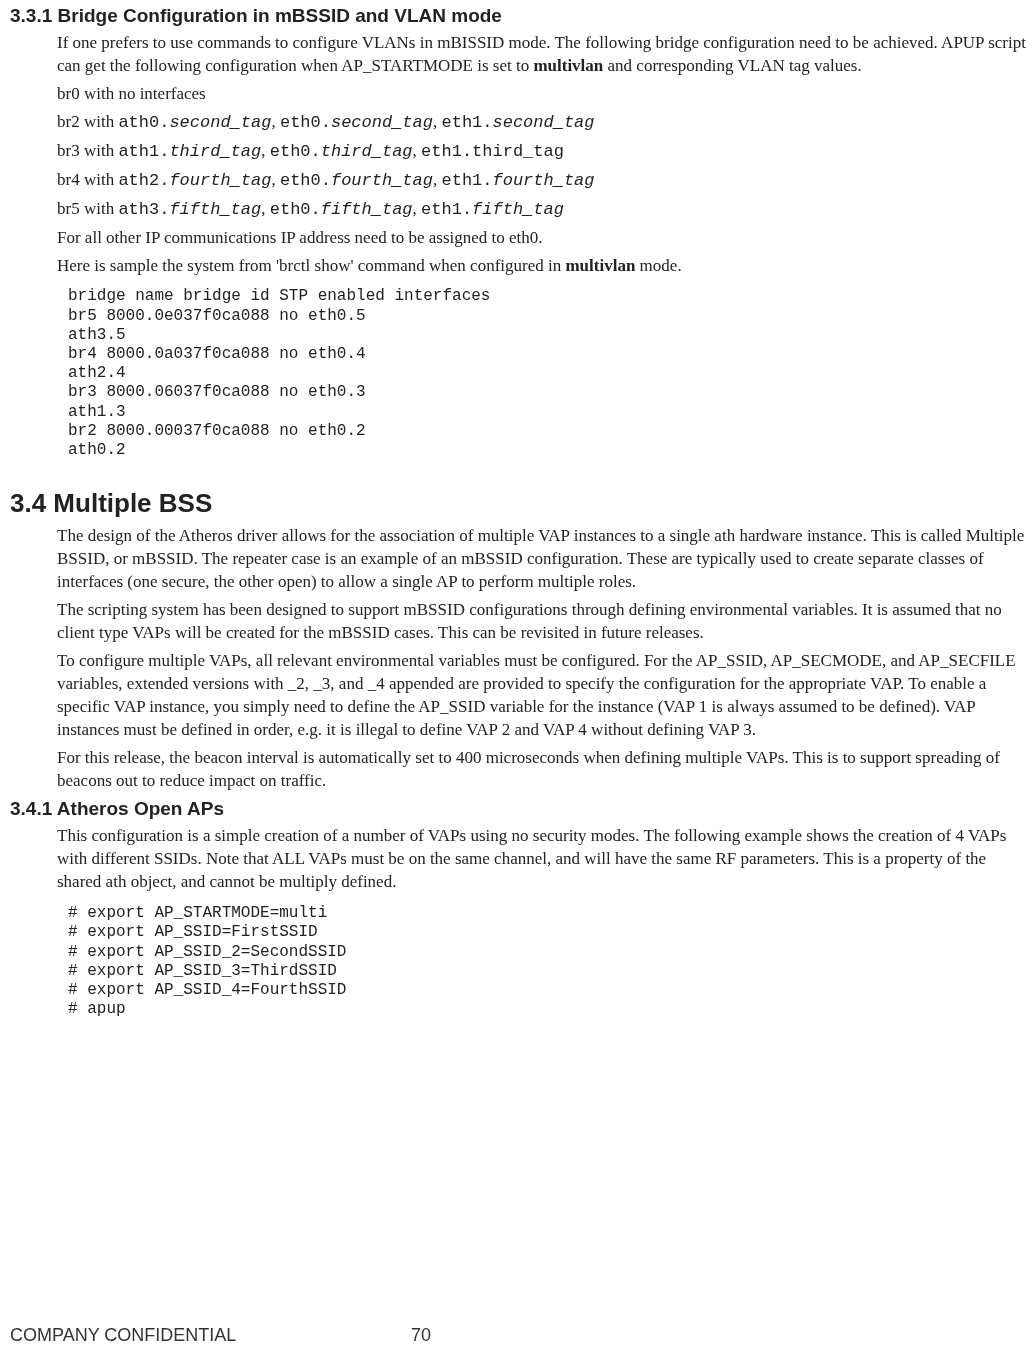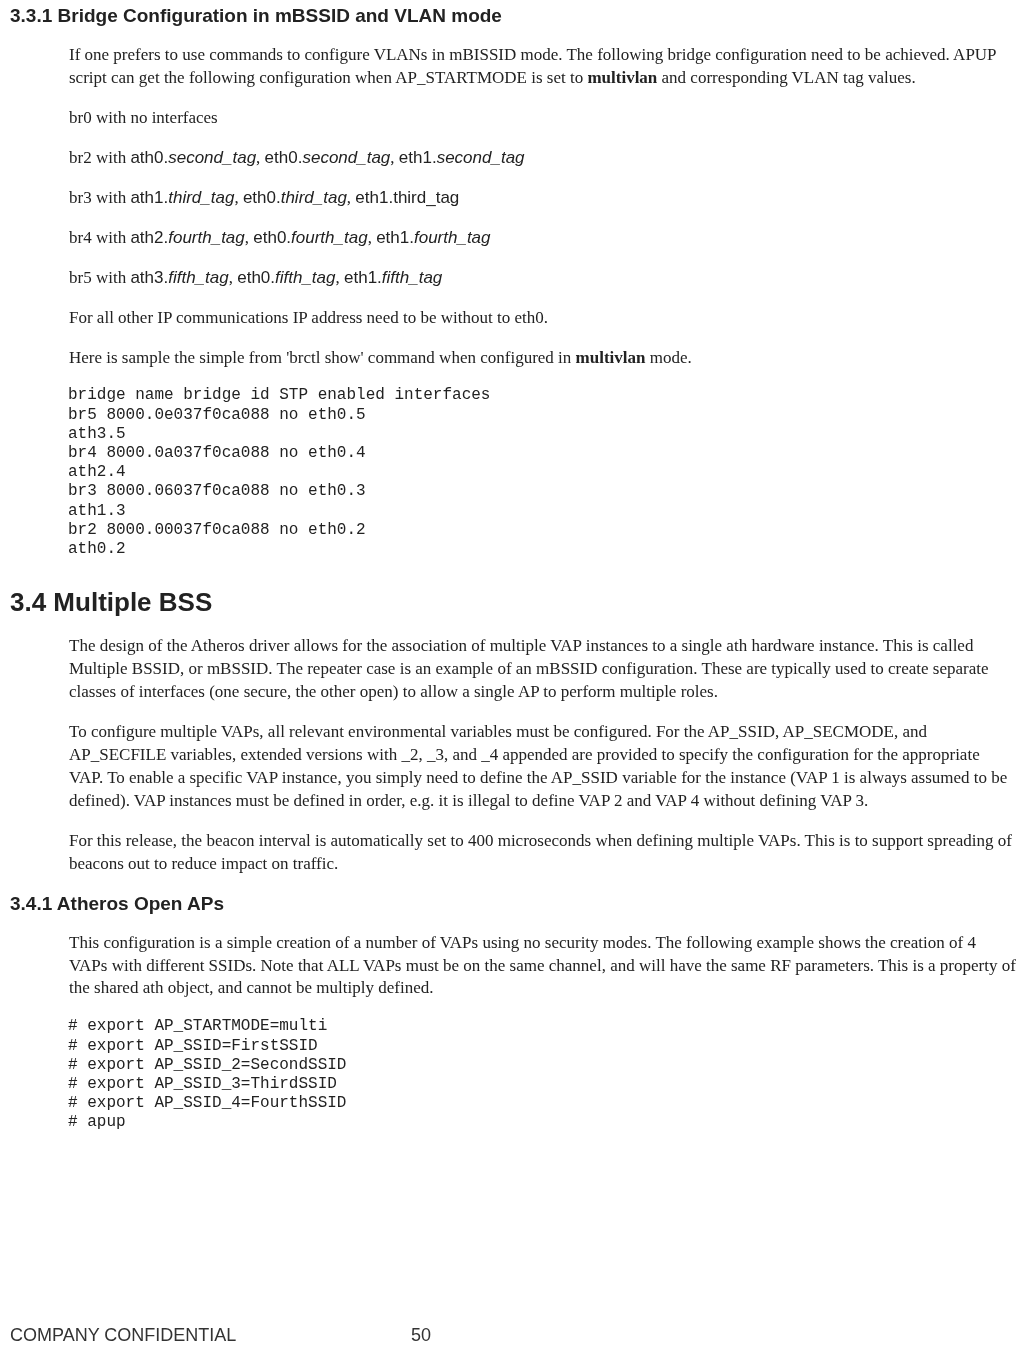--- a/index.html
+++ b/index.html
@@ -35,24 +35,24 @@
       margin-top: 28px;
       margin-bottom: 6px;
       color: #222;
     }
     .body-block {
       margin-left: 42px;
       line-height: 1.35;
       color: #222;
     }
     .body-block p {
-      margin: 17px;
+      margin: 5px;
     }
     .mono {
-      font-family: Liberation Sans, sans-serif;
+      font-family: Liberation Mono, monospace;
     }
     .italic {
       font-style: italic;
     }
     .bold {
       font-weight: bold;
     }
     pre.code-block {
       font-family: 'Courier New', Courier, monospace;
       font-size: 16px;
@@ -86,48 +86,49 @@
 
 <div class="content">
   <h3 class="sub-heading">3.3.1 Bridge Configuration in mBSSID and VLAN mode</h3>
   <div class="body-block">
     <p><span>If one prefers to use commands to configure VLANs in mBISSID mode. The following bridge configuration need to be achieved. APUP script can get the following configuration when AP_STARTMODE is set to </span><span class="bold">multivlan</span><span> and corresponding VLAN tag values.</span></p>
     <p>br0 with no interfaces</p>
     <p><span>br2 with </span><span class="mono">ath0.</span><span class="mono italic">second_tag</span><span>, </span><span class="mono">eth0.</span><span class="mono italic">second_tag</span><span>, </span><span class="mono">eth1.</span><span class="mono italic">second_tag</span></p>
     <p><span>br3 with </span><span class="mono">ath1.</span><span class="mono italic">third_tag</span><span>, </span><span class="mono">eth0.</span><span class="mono italic">third_tag</span><span>, </span><span class="mono">eth1.third_tag</span></p>
     <p><span>br4 with </span><span class="mono">ath2.</span><span class="mono italic">fourth_tag</span><span>, </span><span class="mono">eth0.</span><span class="mono italic">fourth_tag</span><span>, </span><span class="mono">eth1.</span><span class="mono italic">fourth_tag</span></p>
     <p><span>br5 with </span><span class="mono">ath3.</span><span class="mono italic">fifth_tag</span><span>, </span><span class="mono">eth0.</span><span class="mono italic">fifth_tag</span><span>, </span><span class="mono">eth1.</span><span class="mono italic">fifth_tag</span></p>
-    <p>For all other IP communications IP address need to be without to eth0.</p>
-    <p><span>Here is sample the simple from 'brctl show' command when configured in </span><span class="bold">multivlan</span><span> mode.</span></p>
+    <p>For all other IP communications IP address need to be assigned to eth0.</p>
+    <p><span>Here is sample the system from 'brctl show' command when configured in </span><span class="bold">multivlan</span><span> mode.</span></p>
   </div>
   <pre class="code-block">bridge name bridge id STP enabled interfaces
 br5 8000.0e037f0ca088 no eth0.5
 ath3.5
 br4 8000.0a037f0ca088 no eth0.4
 ath2.4
 br3 8000.06037f0ca088 no eth0.3
 ath1.3
 br2 8000.00037f0ca088 no eth0.2
 ath0.2</pre>
 
   <h2 class="section-heading">3.4 Multiple BSS</h2>
   <div class="body-block">
     <p>The design of the Atheros driver allows for the association of multiple VAP instances to a single ath hardware instance. This is called Multiple BSSID, or mBSSID. The repeater case is an example of an mBSSID configuration. These are typically used to create separate classes of interfaces (one secure, the other open) to allow a single AP to perform multiple roles.</p>
+    <p>The scripting system has been designed to support mBSSID configurations through defining environmental variables. It is assumed that no client type VAPs will be created for the mBSSID cases. This can be revisited in future releases.</p>
     <p>To configure multiple VAPs, all relevant environmental variables must be configured. For the AP_SSID, AP_SECMODE, and AP_SECFILE variables, extended versions with _2, _3, and _4 appended are provided to specify the configuration for the appropriate VAP. To enable a specific VAP instance, you simply need to define the AP_SSID variable for the instance (VAP 1 is always assumed to be defined). VAP instances must be defined in order, e.g. it is illegal to define VAP 2 and VAP 4 without defining VAP 3.</p>
     <p>For this release, the beacon interval is automatically set to 400 microseconds when defining multiple VAPs. This is to support spreading of beacons out to reduce impact on traffic.</p>
   </div>
 
   <h3 class="sub-heading" style="margin-top:6px;">3.4.1 Atheros Open APs</h3>
   <div class="body-block">
     <p>This configuration is a simple creation of a number of VAPs using no security modes. The following example shows the creation of 4 VAPs with different SSIDs. Note that ALL VAPs must be on the same channel, and will have the same RF parameters. This is a property of the shared ath object, and cannot be multiply defined.</p>
   </div>
   <pre class="code-block"># export AP_STARTMODE=multi
 # export AP_SSID=FirstSSID
 # export AP_SSID_2=SecondSSID
 # export AP_SSID_3=ThirdSSID
 # export AP_SSID_4=FourthSSID
 # apup</pre>
 </div>
 
 <div class="footer">
   <span class="footer-left">COMPANY CONFIDENTIAL</span>
-  <span class="footer-center">50</span>
+  <span class="footer-center">70</span>
 </div>
 
 </body></html>

